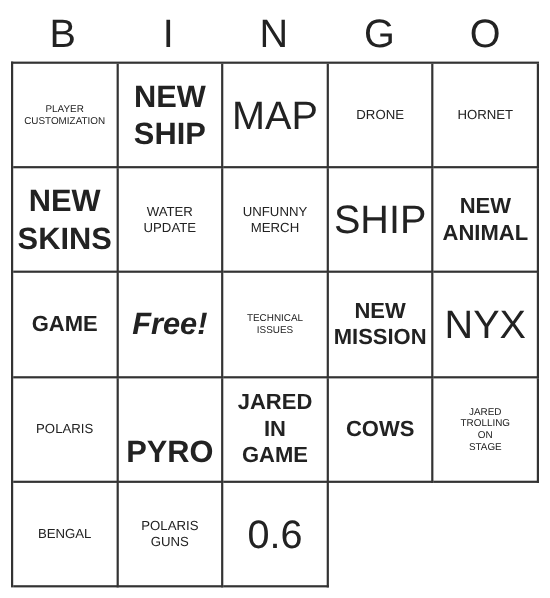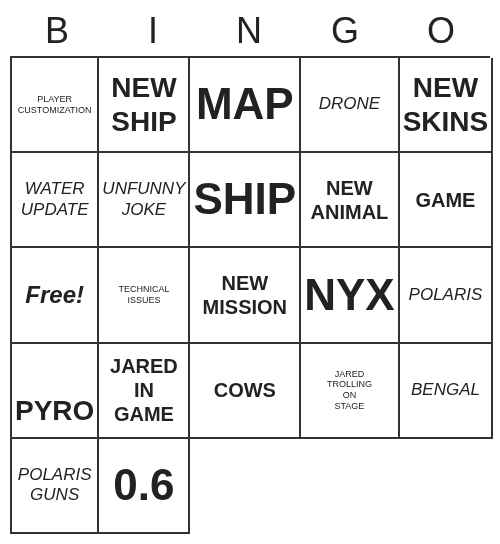--- a/index.html
+++ b/index.html
@@ -50,38 +50,37 @@
     .bingo-cell .cell-text {
       font-family: Arial, sans-serif;
       color: #222;
       line-height: 1.2;
     }
     .size-small {
       font-size: 9px;
       font-weight: normal;
     }
     .size-medium {
-      font-size: 17px;
+      font-size: 12px;
       font-weight: normal;
-      font-style: italic;
     }
     .size-large {
       font-size: 20px;
       font-weight: bold;
     }
     .size-xlarge {
       font-size: 28px;
       font-weight: bold;
     }
     .size-xxlarge {
-      font-size: 44px;
-      font-weight: bold;
+      font-size: 36px;
+      font-weight: normal;
     }
     .free-cell {
-      font-size: 24px;
+      font-size: 28px;
       font-style: italic;
       font-weight: bold;
       color: #222;
     }
   </style>
 </head>
 <body>
 
 <div class="bingo-header">
   <div class="bingo-header-cell">B</div>
@@ -100,30 +99,33 @@
       <span class="cell-text size-xlarge" style="white-space: pre-line;">NEW
 SHIP</span>
     </div>
     <div class="bingo-cell">
       <span class="cell-text size-xxlarge" style="white-space: pre-line;">MAP</span>
     </div>
     <div class="bingo-cell">
       <span class="cell-text size-medium" style="white-space: pre-line;">DRONE</span>
     </div>
     <div class="bingo-cell">
+      <span class="cell-text size-medium" style="white-space: pre-line;">HORNET</span>
+    </div>
+    <div class="bingo-cell">
       <span class="cell-text size-xlarge" style="white-space: pre-line;">NEW
 SKINS</span>
     </div>
     <div class="bingo-cell">
       <span class="cell-text size-medium" style="white-space: pre-line;">WATER
 UPDATE</span>
     </div>
     <div class="bingo-cell">
       <span class="cell-text size-medium" style="white-space: pre-line;">UNFUNNY
-JOKE</span>
+MERCH</span>
     </div>
     <div class="bingo-cell">
       <span class="cell-text size-xxlarge" style="white-space: pre-line;">SHIP</span>
     </div>
     <div class="bingo-cell">
       <span class="cell-text size-large" style="white-space: pre-line;">NEW
 ANIMAL</span>
     </div>
     <div class="bingo-cell">
       <span class="cell-text size-large" style="white-space: pre-line;">GAME</span>

